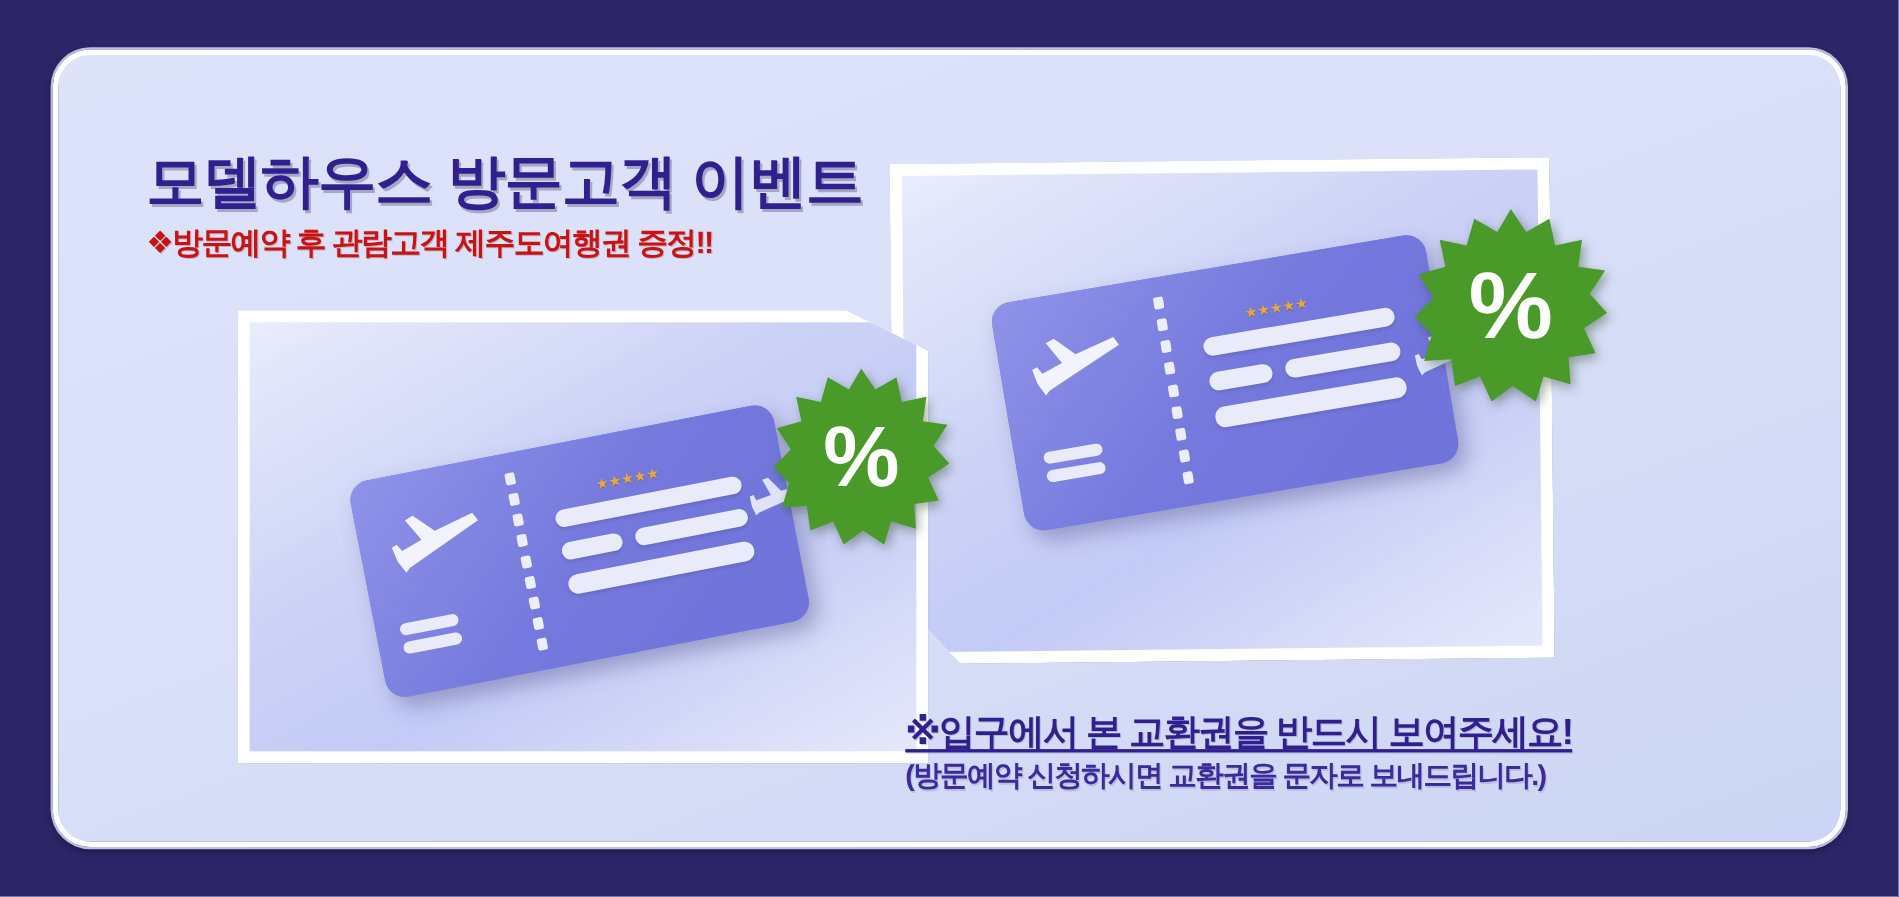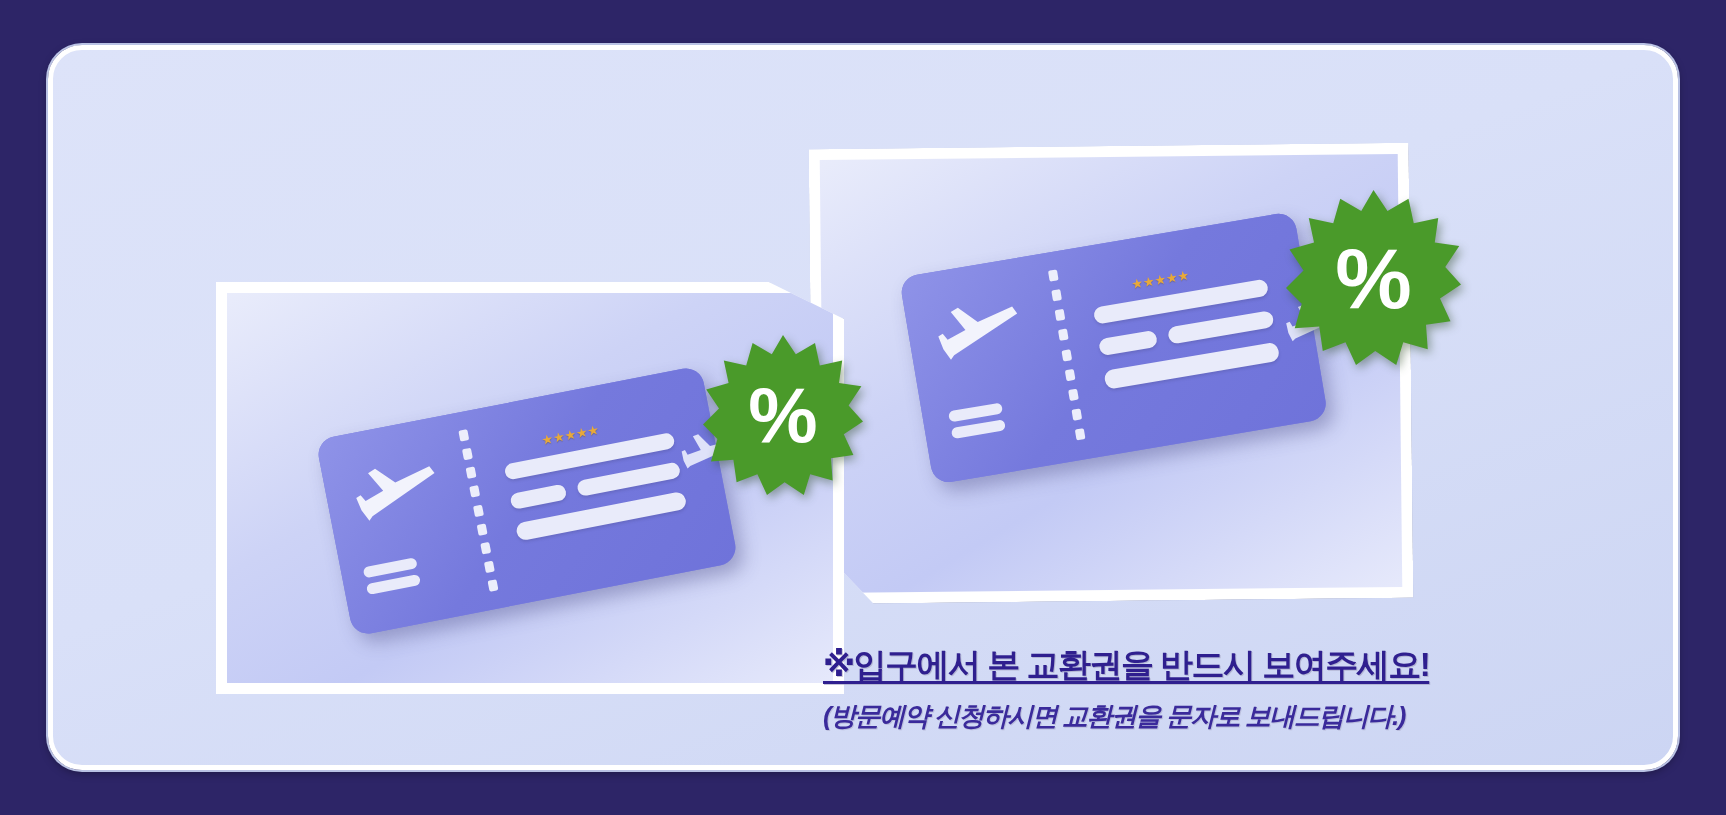--- a/index.html
+++ b/index.html
@@ -131,25 +131,23 @@
     position:absolute;left:770px;top:593px;width:760px;
     z-index:40;
   }
   .note-main{
     font-size:33px;font-weight:bold;color:#2f1f8f;
     letter-spacing:-1.5px;white-space:nowrap;
     text-decoration:underline;text-underline-offset:5px;
     text-shadow:1px 1px 0 rgba(160,160,190,.6);
   }
   .note-sub{
-    margin-top:11px;
     font-size:26px;font-weight:bold;color:#3a2a9b;
     letter-spacing:-1.5px;white-space:nowrap;
     text-shadow:1px 1px 0 rgba(170,170,200,.55);
-    font-style:italic;
   }
 </style>
 </head>
 <body>
 
 <div class="stage">
   <div class="panel">
 
     <div class="card card-back">
       <div class="inner">
@@ -227,20 +225,22 @@
     </div>
 
     <div class="burst burst-front">
       <svg viewBox="0 0 100 100" preserveAspectRatio="none" aria-hidden="true">
         <polygon fill="#4a9a2a" points="50,0 58,12 70,5 73,19 87,16 85,30 99,32 91,44 100,54 88,62 94,75 80,77 81,91 67,87 63,100 51,92 40,100 34,87 21,92 19,78 5,79 9,65 0,56 10,46 2,34 16,30 13,16 27,19 31,5 43,12"></polygon>
       </svg>
       <span class="pct">%</span>
     </div>
 
     <div class="headline">
+      <div class="title">모델하우스 방문고객 이벤트</div>
+      <div class="subtitle">❖방문예약 후 관람고객 제주도여행권 증정!!</div>
     </div>
 
 
     <div class="notes">
       <div class="note-main">※입구에서 본 교환권을 반드시 보여주세요!</div>
       <div class="note-sub">(방문예약 신청하시면 교환권을 문자로 보내드립니다.)</div>
     </div>
 
   </div>
 </div>

